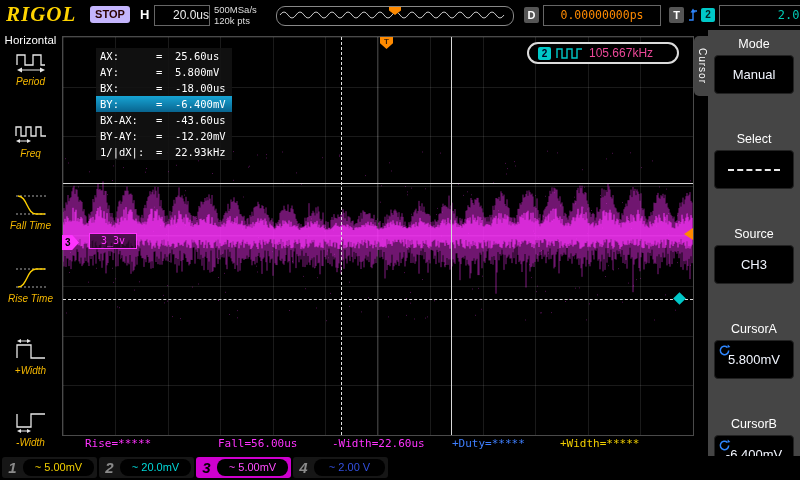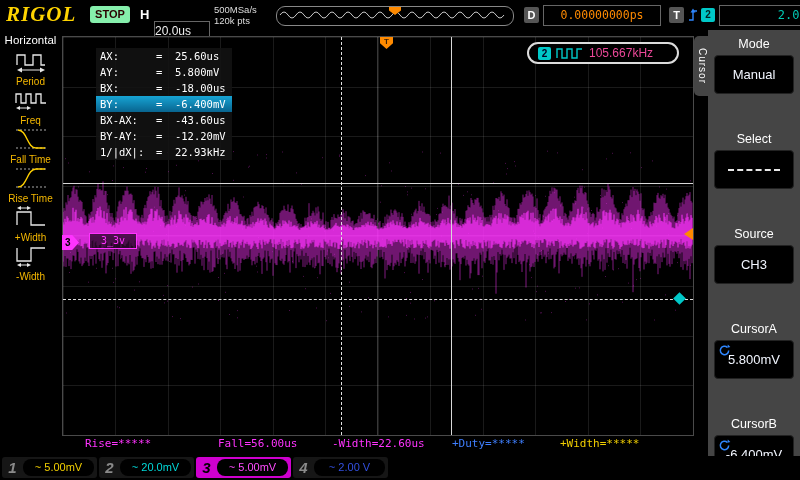--- a/index.html
+++ b/index.html
@@ -3,43 +3,43 @@
 <meta charset="utf-8">
 <style>
   html,body{margin:0;padding:0;background:#000;}
   .scope{position:relative;width:800px;height:480px;background:#000;overflow:hidden;
          font-family:"Liberation Sans",sans-serif;}
   .abs{position:absolute;}
 
   
   .topbar{position:absolute;left:0;top:0;width:800px;height:30px;background:#000;}
   .brand{position:absolute;left:6px;top:2px;font:italic bold 21px "Liberation Serif",serif;color:#ffd400;letter-spacing:1px;}
-  .stop{position:absolute;left:90px;top:6px;width:40px;height:17px;background:#86efac;border-radius:3px;
+  .stop{position:absolute;left:90px;top:6px;width:40px;height:17px;background:#c4b5fd;border-radius:3px;
         color:#2a0000;font-weight:bold;font-size:11px;line-height:17px;text-align:center;}
   .hlabel{position:absolute;left:140px;top:7px;color:#fff;font-weight:bold;font-size:13px;}
-  .tbox{position:absolute;left:154px;top:21px;width:54px;height:19px;border:1px solid #666;color:#eee;
-        font-size:12px;line-height:19px;text-align:left;background:#000;}
+  .tbox{position:absolute;left:154px;top:5px;width:54px;height:19px;border:1px solid #666;color:#eee;
+        font-size:12px;line-height:19px;text-align:right;background:#000;}
   .srate{position:absolute;left:214px;top:4px;color:#ddd;font-size:9.5px;line-height:11px;}
   .preview{position:absolute;left:276px;top:6px;width:236px;height:18px;border:1px solid #888;border-radius:9px;background:#000;}
   .preview svg{position:absolute;left:0;top:0;}
   .preview-marker{position:absolute;left:50%;top:0;margin-left:-6px;width:12px;height:8px;background:#ff8a00;
         clip-path:polygon(0 0,100% 0,100% 45%,50% 100%,0 45%);}
   .badge-gray{position:absolute;width:15px;height:16px;background:#555;color:#fff;border-radius:2px;
         font-weight:bold;font-size:11px;line-height:16px;text-align:center;}
   .dval{position:absolute;left:543px;top:5px;width:116px;height:19px;border:1px solid #666;color:#ff8a00;
         font-family:"DejaVu Sans Mono",monospace;font-size:11.5px;line-height:19px;text-align:center;}
   .tsrc{position:absolute;left:701px;top:8px;width:14px;height:14px;background:#00c8c8;color:#002222;
         font-weight:bold;font-size:10px;line-height:14px;text-align:center;border-radius:2px;}
   .tlev{position:absolute;left:719px;top:5px;width:75px;height:19px;border:1px solid #666;color:#00c8b4;
         font-size:12px;line-height:19px;text-align:center;font-family:"DejaVu Sans Mono",monospace;padding-left:42px;}
 
   
   .leftmenu{position:absolute;left:0;top:30px;width:61px;height:426px;background:#000;}
   .lm-title{color:#fff;font-size:11.5px;text-align:center;margin-top:4px;}
-  .lm-items{display:flex;flex-direction:column;justify-content:flex-start;height:400px;margin-top:2px;}
+  .lm-items{display:flex;flex-direction:column;justify-content:space-between;height:400px;margin-top:2px;font-style:italic;}
   .lm-item{display:flex;flex-direction:column;align-items:center;gap:2px;cursor:pointer;}
   .lm-label{color:#f5b800;font-size:10px;text-align:center;white-space:nowrap;}
 
   
   .grat{position:absolute;left:62px;top:36px;width:630px;height:398px;border:1px solid #4a4a4a;background-color:#000;
     background-image:
       repeating-linear-gradient(to right,rgba(255,255,255,0.10) 0 1px,transparent 1px 52.5px),
       repeating-linear-gradient(to bottom,rgba(255,255,255,0.10) 0 1px,transparent 1px 49.75px);}
   .cline-v{position:absolute;left:314px;top:0;width:1px;height:100%;background:rgba(255,255,255,0.22);}
   .cline-h{position:absolute;left:0;top:198px;width:100%;height:1px;background:rgba(255,255,255,0.22);}

